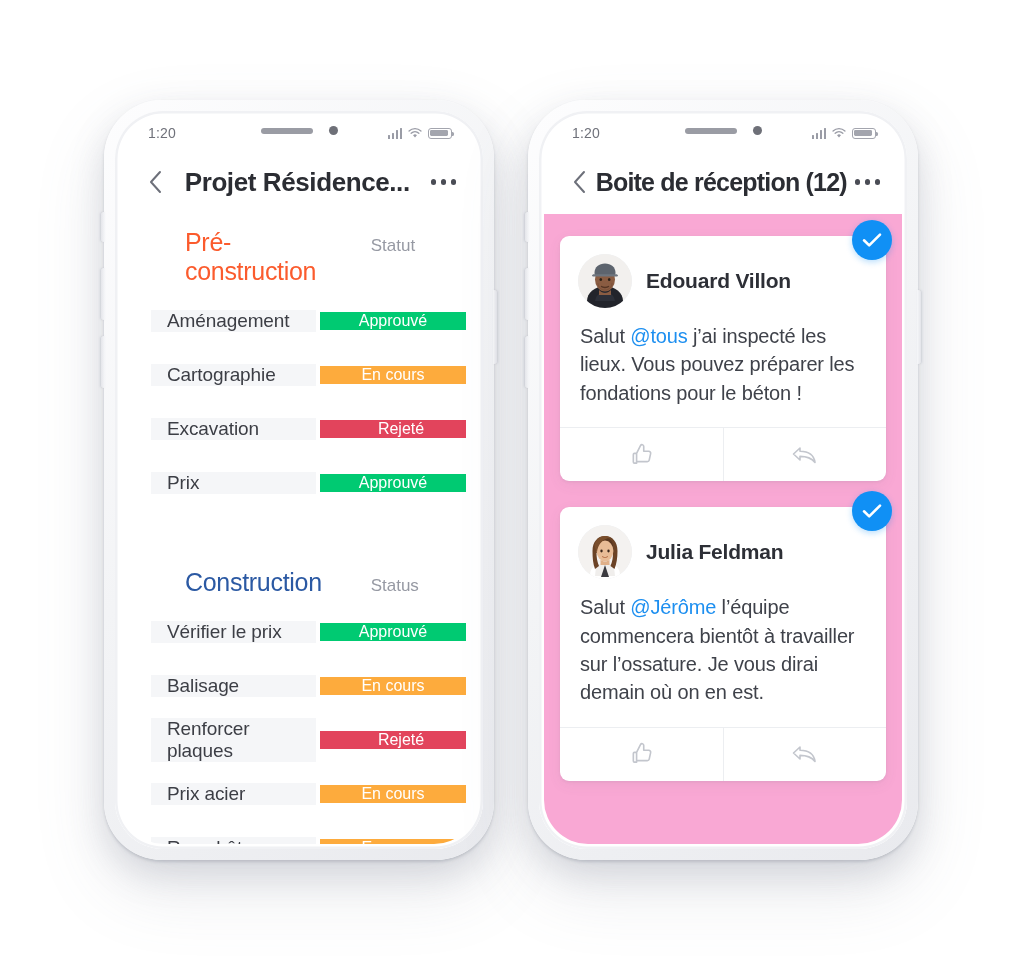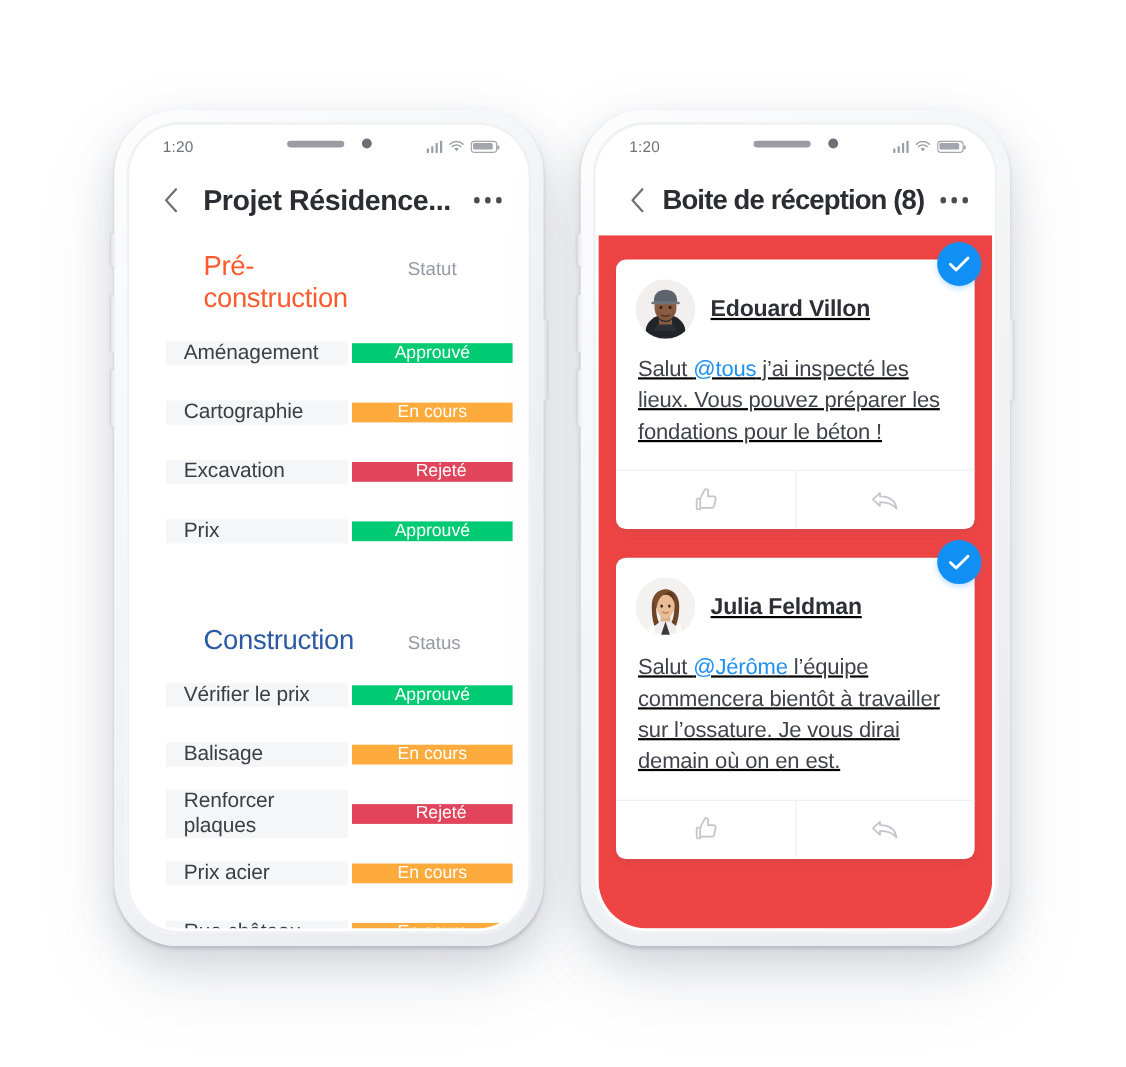--- a/index.html
+++ b/index.html
@@ -244,24 +244,23 @@
     color: #ffffff;
   }
   .st-approved { background: #00ca72; }
   .st-progress { background: #fdab3d; }
   .st-rejected { background: #e2445c; padding-left: 16px; }
   .group-gap { height: 42px; }
 
   
   .inbox {
     height: calc(100% - 98px);
-    background: #ef4444;
+    background: #f9a8d4;
     padding: 22px 16px 0 16px;
     overflow: hidden;
-    text-decoration: underline;
   }
   .msg-card {
     position: relative;
     background: #ffffff;
     border-radius: 9px;
     box-shadow: 0 1px 3px rgba(90,95,110,0.10), 0 4px 14px rgba(90,95,110,0.07);
     margin-bottom: 26px;
   }
   .check-badge {
     position: absolute;
@@ -480,21 +479,21 @@
               </span>
           </div>
         </div>
 
         <div class="app-header">
           <div class="chev-back">
             <svg width="14" height="24" viewBox="0 0 14 24">
                 <path d="M12 2 3 12l9 10" stroke="#6d707a" stroke-width="2" fill="none" stroke-linecap="round" stroke-linejoin="round"></path>
               </svg>
           </div>
-          <div class="hdr-title tight">Boite de réception (8)</div>
+          <div class="hdr-title tight">Boite de réception (12)</div>
           <div class="kebab">
               <b></b>
               <b></b>
               <b></b>
             </div>
         </div>
 
         <div class="inbox">
 
           <div class="msg-card">

